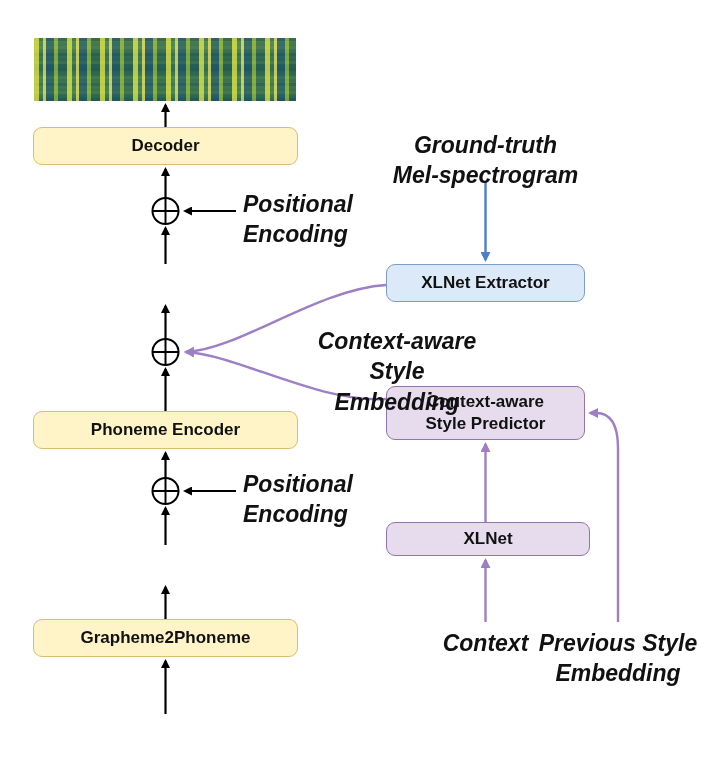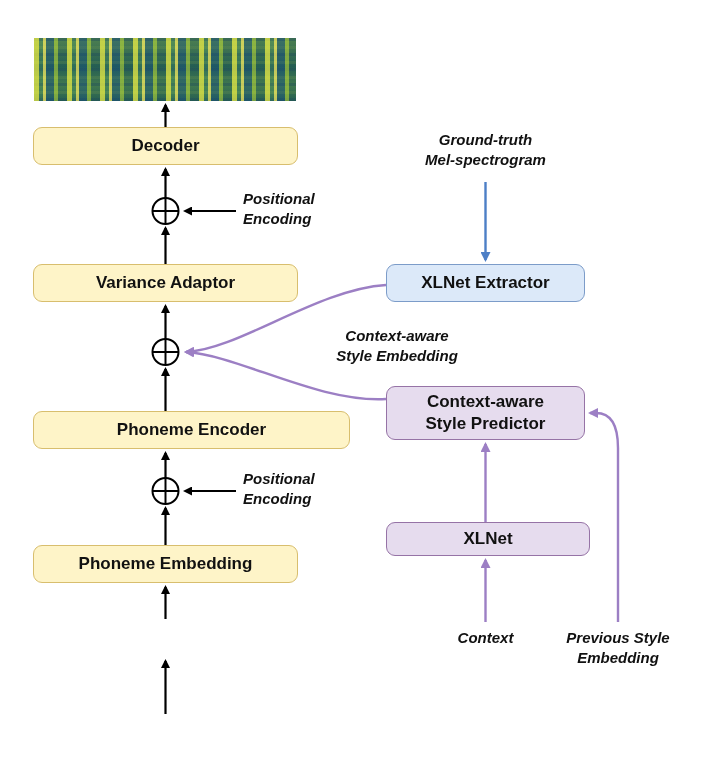--- a/index.html
+++ b/index.html
@@ -10,21 +10,21 @@
   .arrow-layer{position:absolute;left:0;top:0;width:711px;height:772px;z-index:1;}
   .box{
     position:absolute;z-index:2;display:flex;align-items:center;justify-content:center;
     border-radius:9px;font-weight:700;font-size:17px;color:#111;text-align:center;
     box-sizing:border-box;line-height:1.3;
   }
   .yellow{background:#fef4c8;border:1.5px solid #d8be6e;}
   .blue{background:#dce9f9;border:1.5px solid #7c9cc9;}
   .purple{background:#e6dcee;border:1.5px solid #9673a6;}
   .annot{
-    position:absolute;z-index:2;font-style:italic;font-weight:700;font-size:15px;color:#111;
+    position:absolute;z-index:2;font-style:italic;font-weight:700;font-size:23px;color:#111;
     line-height:1.32;
   }
   .multiline{white-space:pre-line;}
   .center{text-align:center;}
   .spectrogram{
     position:absolute;z-index:2;left:34px;top:38px;width:262px;height:63px;
     background-color:#2f6d52;
     background-image:
       repeating-linear-gradient(90deg, rgba(210,220,70,0.85) 0 5px, rgba(60,130,90,0.55) 5px 9px, rgba(230,225,95,0.8) 9px 12px, rgba(30,90,110,0.65) 12px 20px, rgba(150,190,60,0.75) 20px 24px, rgba(40,100,80,0.55) 24px 33px),
       repeating-linear-gradient(0deg, rgba(25,55,100,0.45) 0 3px, rgba(0,0,0,0) 3px 7px, rgba(190,210,80,0.25) 7px 10px, rgba(0,0,0,0) 10px 15px),
@@ -92,23 +92,22 @@
 
     <g stroke="#9C7FC4" stroke-width="2.4" fill="none">
       <path d="M 386 285 C 318 289, 238 350, 186 352" marker-end="url(#ah-purple)"></path>
       <path d="M 386 399 C 318 403, 238 355, 186 352" marker-end="url(#ah-purple)"></path>
     </g>
   </svg>
 
   <div class="spectrogram"></div>
 
   <div class="box yellow" style="left:33px;top:127px;width:265px;height:38px">Decoder</div>
-  <div class="box yellow" style="left:33px;top:264px;width:265px;height:38px">Variance Adaptor</div>
-  <div class="box yellow" style="left:33px;top:411px;width:317px;height:38px">Phoneme Encoder</div>
-  <div class="box yellow" style="left:33px;top:545px;width:265px;height:38px">Phoneme Embedding</div>
+  <div class="box yellow" style="left:33px;top:411px;width:265px;height:38px">Phoneme Encoder</div>
+  <div class="box yellow" style="left:33px;top:619px;width:265px;height:38px">Grapheme2Phoneme</div>
 
   <div class="box blue" style="left:386px;top:264px;width:199px;height:38px">XLNet Extractor</div>
   <div class="box purple multiline" style="left:386px;top:386px;width:199px;height:54px">Context-aware
 Style Predictor</div>
   <div class="box purple" style="left:386px;top:522px;width:204px;height:34px">XLNet</div>
 
   <div class="annot multiline" style="left:243px;top:189px;width:150px">Positional
 Encoding</div>
   <div class="annot multiline" style="left:243px;top:469px;width:150px">Positional
 Encoding</div>

